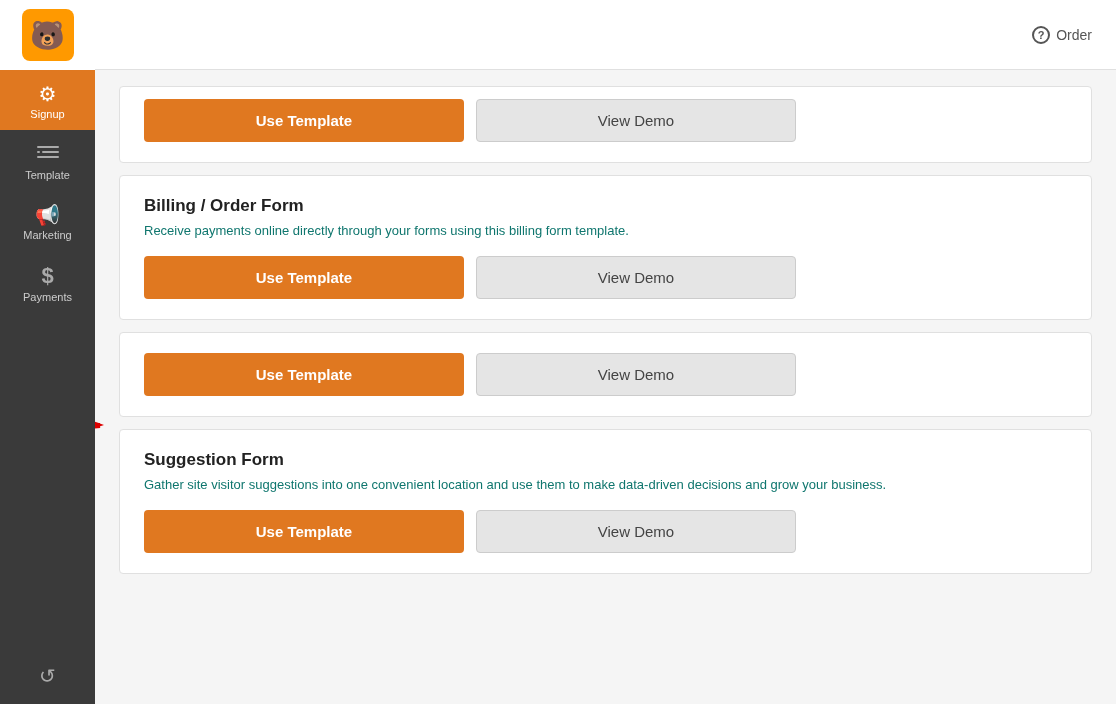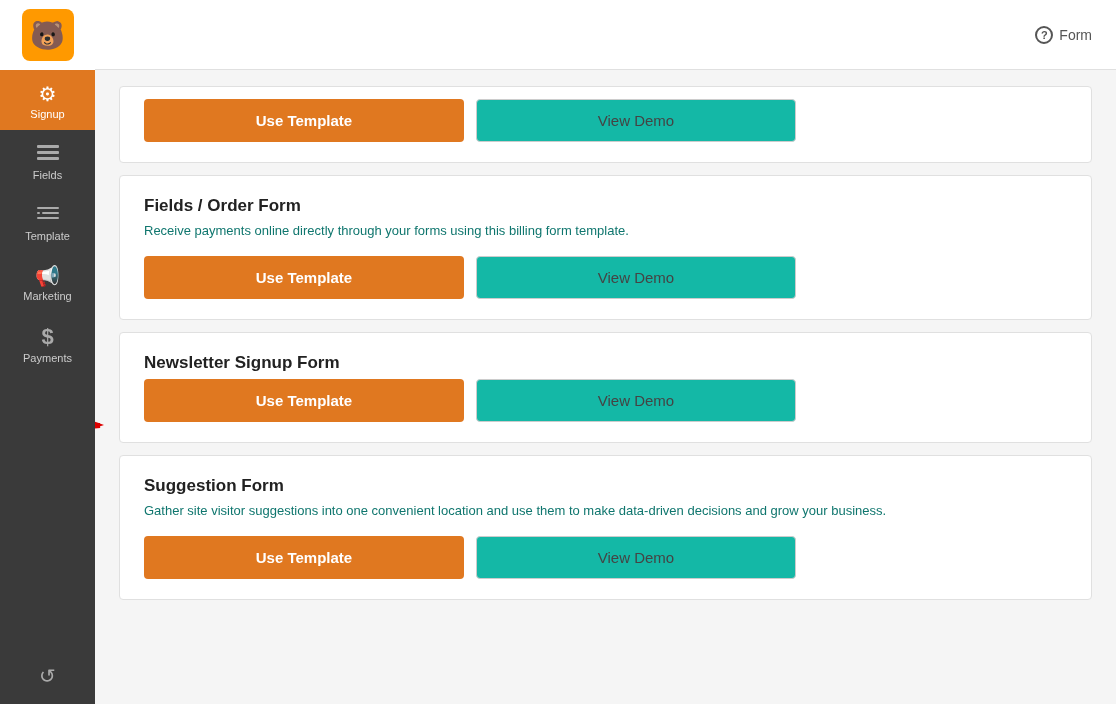--- a/index.html
+++ b/index.html
@@ -142,21 +142,21 @@
       border: none;
       border-radius: 4px;
       padding: 12px 0;
       width: 320px;
       font-size: 15px;
       font-weight: bold;
       cursor: pointer;
       text-align: center;
     }
     .btn-view-demo {
-      background: #14b8a6;
+      background: #e5e5e5;
       color: #444;
       border: 1px solid #ccc;
       border-radius: 4px;
       padding: 12px 0;
       width: 320px;
       font-size: 15px;
       cursor: pointer;
       text-align: center;
     }
 
@@ -180,30 +180,20 @@
 <div class="sidebar">
   <div class="sidebar-logo">
     <div class="logo-bear">🐻</div>
   </div>
 
   <div class="sidebar-item active">
     <span class="sidebar-icon">⚙</span>
     <span class="sidebar-label">Signup</span>
   </div>
 
-  <div class="sidebar-item">
-    <span class="sidebar-icon">
-      <svg width="22" height="18" viewBox="0 0 22 18" fill="none">
-        <rect x="0" y="1" width="22" height="3" rx="1" fill="#aaa"></rect>
-        <rect x="0" y="7" width="22" height="3" rx="1" fill="#aaa"></rect>
-        <rect x="0" y="13" width="22" height="3" rx="1" fill="#aaa"></rect>
-      </svg>
-    </span>
-    <span class="sidebar-label">Fields</span>
-  </div>
 
   <div class="sidebar-item">
     <span class="sidebar-icon">
       <svg width="22" height="18" viewBox="0 0 22 18" fill="none">
         <rect x="0" y="2" width="22" height="2" rx="1" fill="#aaa"></rect>
         <rect x="5" y="7" width="17" height="2" rx="1" fill="#aaa"></rect>
         <rect x="0" y="7" width="3" height="2" rx="1" fill="#aaa"></rect>
         <rect x="0" y="12" width="22" height="2" rx="1" fill="#aaa"></rect>
       </svg>
     </span>
@@ -225,44 +215,43 @@
       <span class="sidebar-icon" style="font-size:20px; color:#aaa;">↺</span>
     </div>
   </div>
 </div>
 
 <div class="main">
 
   <div class="topbar">
     <div class="help-link">
       <div class="help-circle">?</div>
-      <span>Form</span>
+      <span>Order</span>
     </div>
   </div>
 
   <div class="content" style="position: relative;">
 
     <div class="first-card">
       <div class="template-actions">
         <button class="btn-use-template">Use Template</button>
         <button class="btn-view-demo">View Demo</button>
       </div>
     </div>
 
     <div class="template-card">
-      <div class="template-title">Fields / Order Form</div>
+      <div class="template-title">Billing / Order Form</div>
       <div class="template-desc">Receive payments online directly through your forms using this billing form template.</div>
       <div class="template-actions">
         <button class="btn-use-template">Use Template</button>
         <button class="btn-view-demo">View Demo</button>
       </div>
     </div>
 
     <div class="template-card" style="position: relative;">
-      <div class="template-title">Newsletter Signup Form</div>
       <div class="template-actions">
         <button class="btn-use-template">Use Template</button>
         <button class="btn-view-demo">View Demo</button>
       </div>
 
       <svg style="position:absolute; left:-280px; top:40px; width:300px; height:100px; overflow:visible; pointer-events:none;">
         <defs>
           <marker id="arrowhead" markerWidth="10" markerHeight="7" refX="9" refY="3.5" orient="auto">
             <polygon points="0 0, 10 3.5, 0 7" fill="#d00"></polygon>
           </marker>

